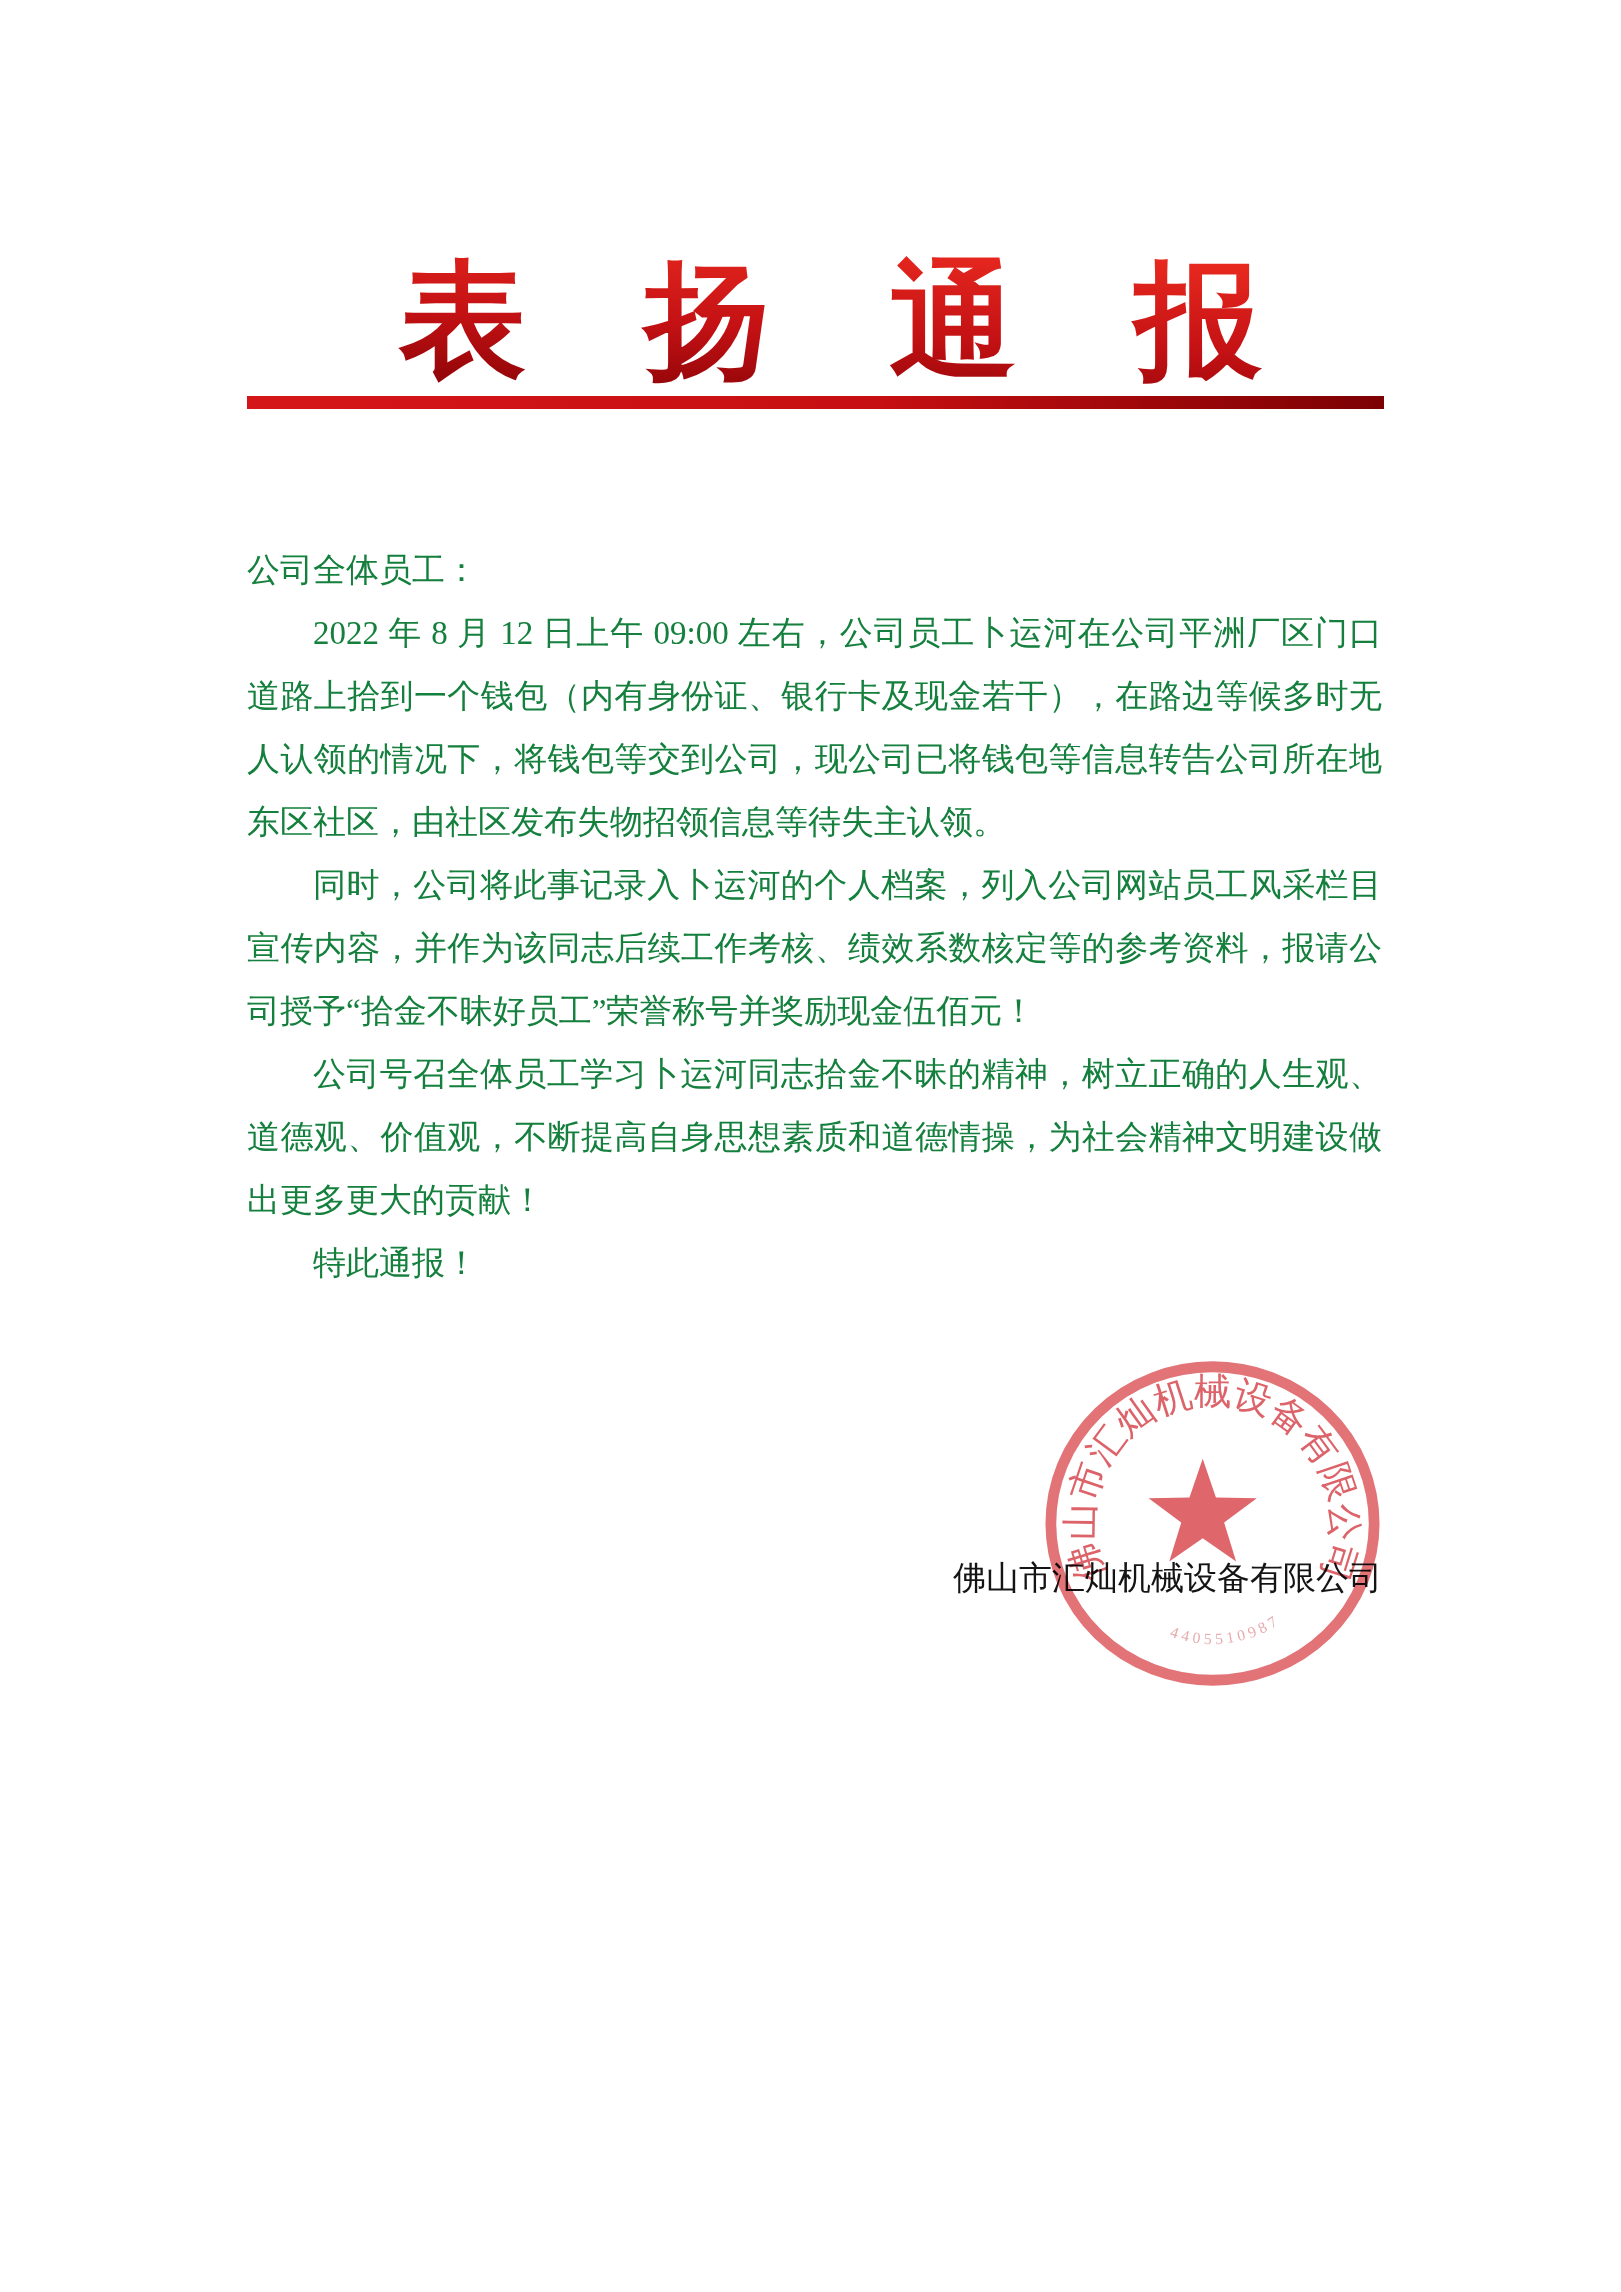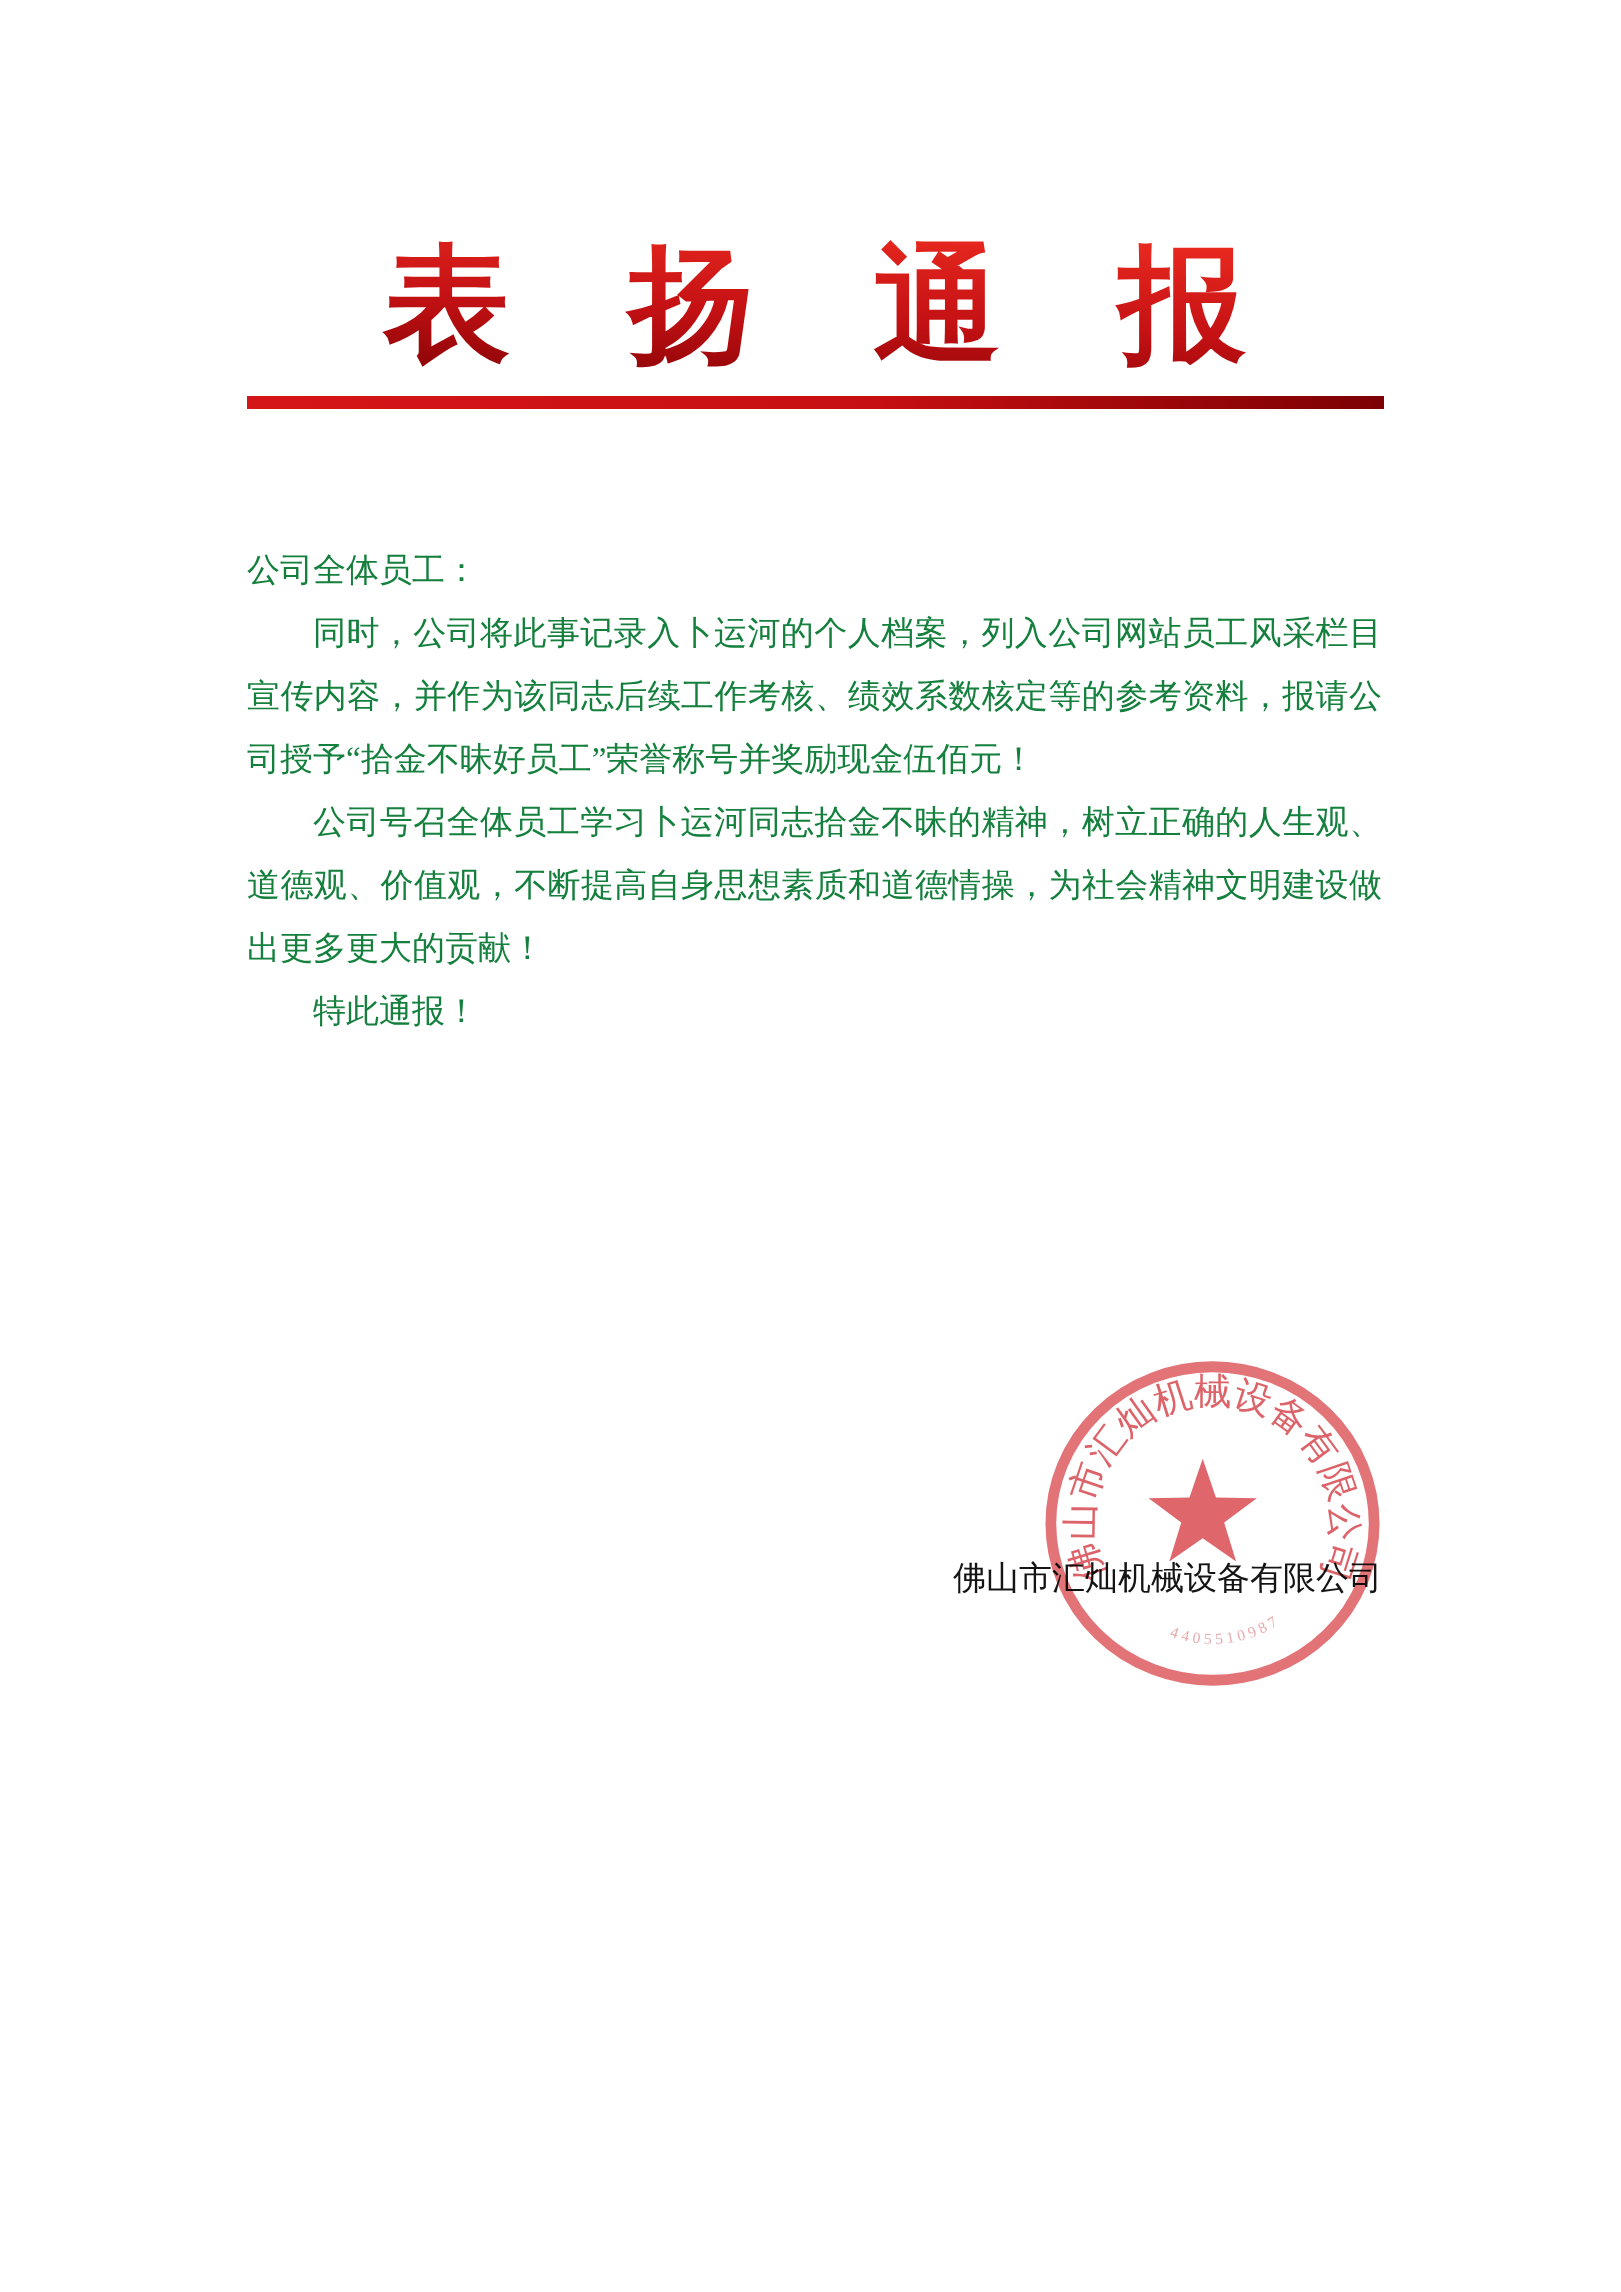--- a/index.html
+++ b/index.html
@@ -9,21 +9,21 @@
     position: relative;
     font-family: "Liberation Serif", "DejaVu Serif", serif;
     overflow: hidden;
   }
   .page { position: absolute; inset: 0; background: #ffffff; }
 
   
   .doc-title {
     position: absolute;
     top: 229px; left: 247px; width: 1135px;
-    margin: 0; box-sizing: border-box;
+    margin: 16px; box-sizing: border-box;
     text-align: center;
     font-size: 127px; font-weight: bold; line-height: 1.2;
     letter-spacing: 0.93em; padding-left: 0.93em;
     color: #b50b0b;
     white-space: nowrap;
   }
   @supports ((-webkit-background-clip: text) or (background-clip: text)) {
     .doc-title {
       background: linear-gradient(183deg, #ea2a20 10%, #c41114 55%, #8c0407 92%);
       -webkit-background-clip: text; background-clip: text;
@@ -72,20 +72,21 @@
 <body>
 
 <div class="page">
 
   <h1 class="doc-title">表扬通报</h1>
 
   <div class="title-rule"></div>
 
   <div class="body-block">
     <p class="salutation">公司全体员工：</p>
+    <p class="para">2022 年 8 月 12 日上午 09:00 左右，公司员工卜运河在公司平洲厂区门口道路上拾到一个钱包（内有身份证、银行卡及现金若干），在路边等候多时无人认领的情况下，将钱包等交到公司，现公司已将钱包等信息转告公司所在地东区社区，由社区发布失物招领信息等待失主认领。</p>
     <p class="para">同时，公司将此事记录入卜运河的个人档案，列入公司网站员工风采栏目宣传内容，并作为该同志后续工作考核、绩效系数核定等的参考资料，报请公司授予“拾金不昧好员工”荣誉称号并奖励现金伍佰元！</p>
     <p class="para">公司号召全体员工学习卜运河同志拾金不昧的精神，树立正确的人生观、道德观、价值观，不断提高自身思想素质和道德情操，为社会精神文明建设做出更多更大的贡献！</p>
     <p class="para">特此通报！</p>
   </div>
 
   <div class="sig-block">
     <div class="sig-company">佛山市汇灿机械设备有限公司</div>
   </div>
 
   <svg class="stamp" viewBox="-177 -172 354 344" width="347" height="337" xmlns="http://www.w3.org/2000/svg">

